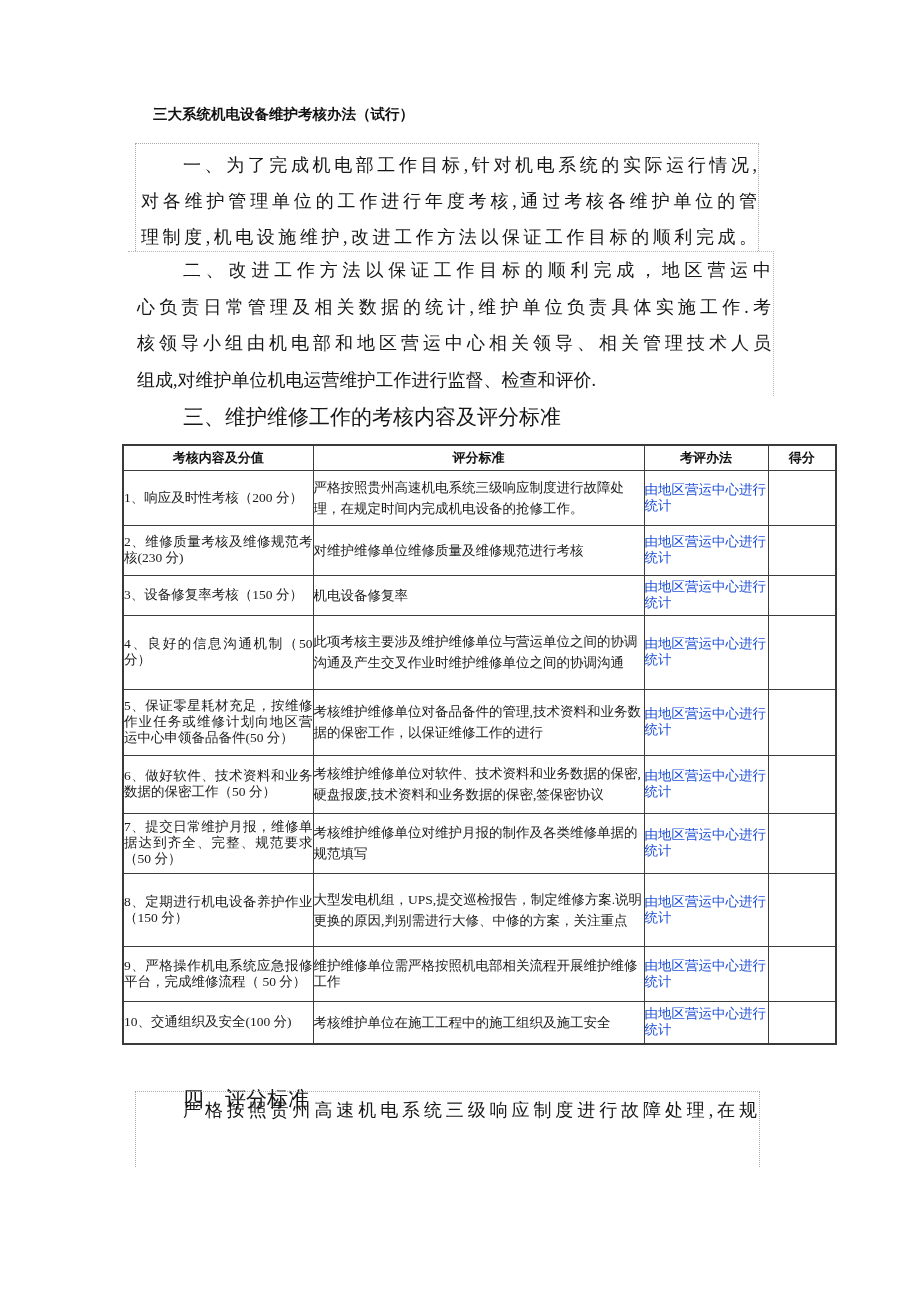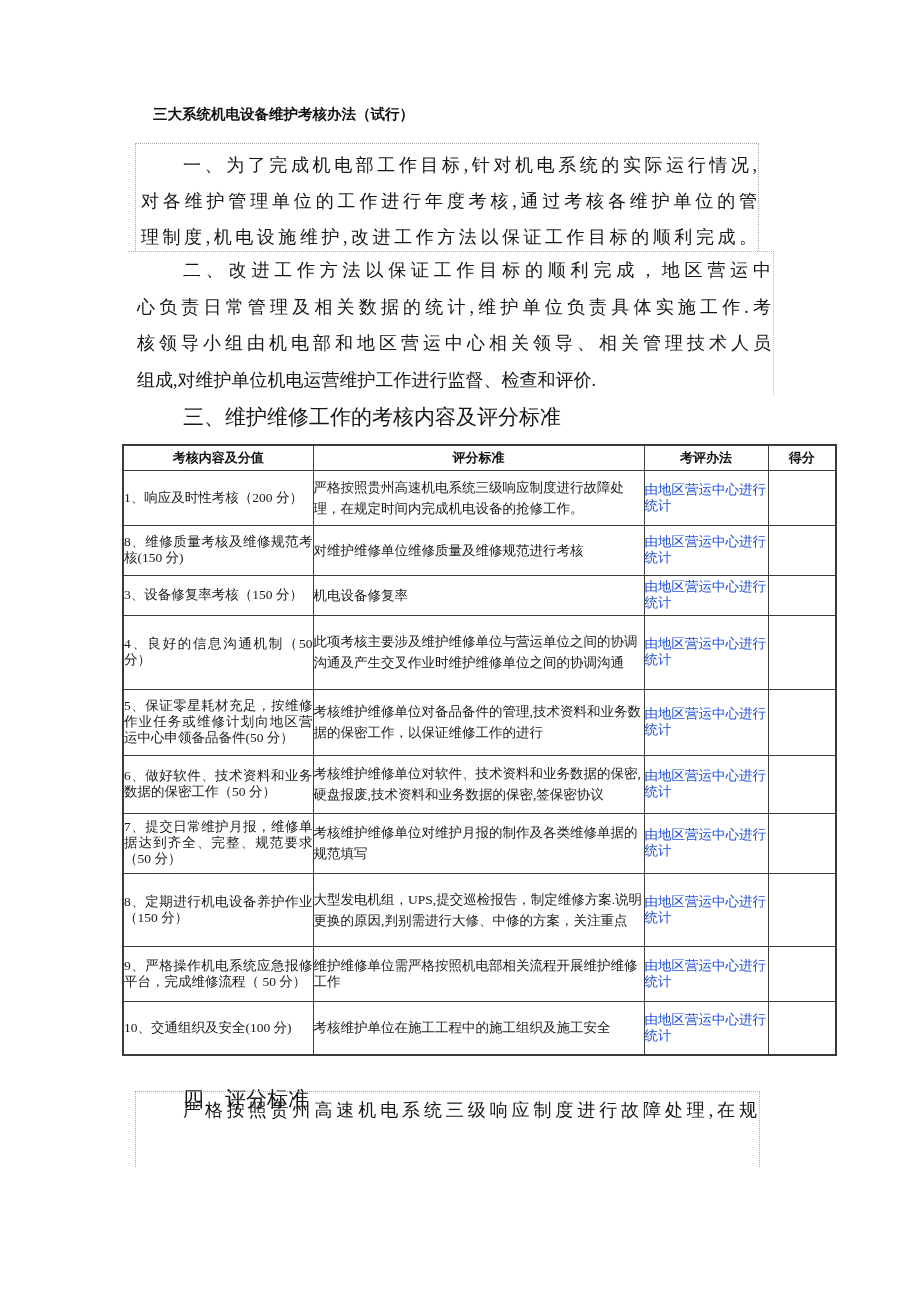--- a/index.html
+++ b/index.html
@@ -146,21 +146,21 @@
     </tr>
   </thead>
   <tbody>
     <tr style="height:55px">
       <td class="c-item">1、响应及时性考核（200 分）</td>
       <td class="c-crit">严格按照贵州高速机电系统三级响应制度进行故障处理，在规定时间内完成机电设备的抢修工作。</td>
       <td class="c-meth">由地区营运中心进行统计</td>
       <td class="c-score"></td>
     </tr>
     <tr style="height:50px">
-      <td class="c-item">8、维修质量考核及维修规范考核(150 分)</td>
+      <td class="c-item">2、维修质量考核及维修规范考核(230 分)</td>
       <td class="c-crit">对维护维修单位维修质量及维修规范进行考核</td>
       <td class="c-meth">由地区营运中心进行统计</td>
       <td class="c-score"></td>
     </tr>
     <tr style="height:40px">
       <td class="c-item">3、设备修复率考核（150 分）</td>
       <td class="c-crit">机电设备修复率</td>
       <td class="c-meth">由地区营运中心进行统计</td>
       <td class="c-score"></td>
     </tr>
@@ -193,21 +193,21 @@
       <td class="c-crit">大型发电机组，UPS,提交巡检报告，制定维修方案.说明更换的原因,判别需进行大修、中修的方案，关注重点</td>
       <td class="c-meth">由地区营运中心进行统计</td>
       <td class="c-score"></td>
     </tr>
     <tr style="height:55px">
       <td class="c-item">9、严格操作机电系统应急报修平台，完成维修流程（ 50 分）</td>
       <td class="c-crit tight">维护维修单位需严格按照机电部相关流程开展维护维修工作</td>
       <td class="c-meth">由地区营运中心进行统计</td>
       <td class="c-score"></td>
     </tr>
-    <tr style="height:54px">
+    <tr style="height:43px">
       <td class="c-item">10、交通组织及安全(100 分)</td>
       <td class="c-crit">考核维护单位在施工工程中的施工组织及施工安全</td>
       <td class="c-meth">由地区营运中心进行统计</td>
       <td class="c-score"></td>
     </tr>
   </tbody>
 </table>
 
 <div class="abs heading" style="left:183px; top:1081px;">四、评分标准</div>
 

